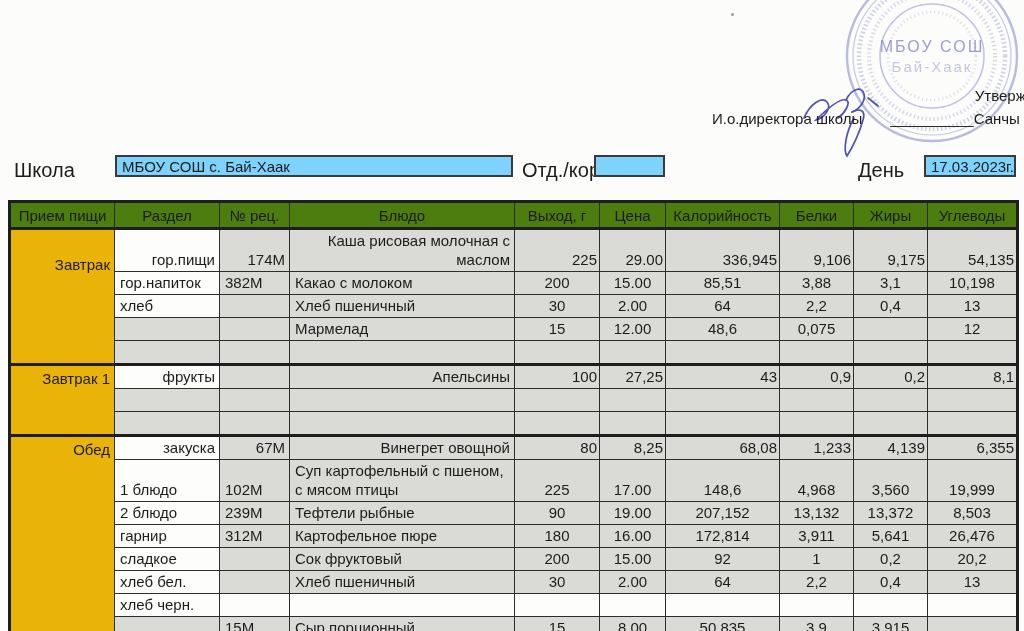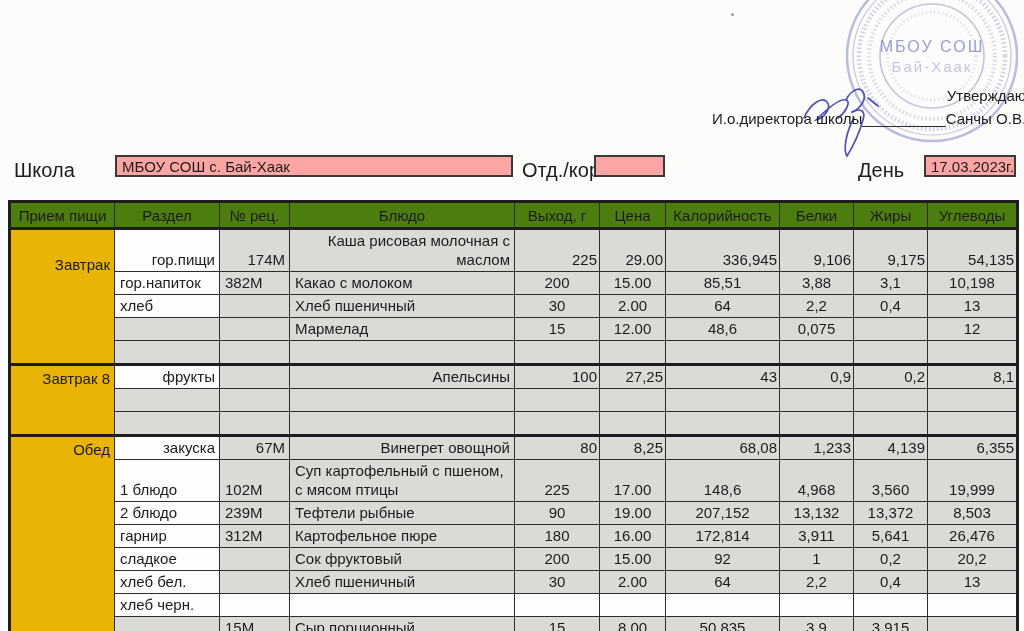--- a/index.html
+++ b/index.html
@@ -3,31 +3,31 @@
 <meta charset="utf-8">
 <style>
   html,body{margin:0;padding:0;}
   body{
     width:1024px;height:631px;position:relative;overflow:hidden;
     background:#fcfcfa;color:#1c1c1c;
     font-family:"Liberation Sans",sans-serif;font-size:15px;
   }
   
   .approval{position:absolute;left:712px;top:84px;line-height:23px;white-space:nowrap;text-align:right;}
-  .approval .us{letter-spacing:0;}
+  .approval .us{letter-spacing:0;padding-left:28px;}
   
   .stamp-wrap{position:absolute;left:841px;top:-34px;width:182px;height:190px;pointer-events:none;}
   .sig-wrap{position:absolute;left:800px;top:84px;width:120px;height:78px;pointer-events:none;}
   .speck{position:absolute;left:731px;top:13px;width:3px;height:3px;background:#9a9a96;border-radius:50%;}
   
   .frow{position:absolute;top:159px;font-size:20px;}
   .lbl-school{left:14px;}
   .lbl-dept{left:522px;}
   .lbl-day{left:858px;}
-  .fbox{position:absolute;top:155px;height:22px;background:#fca5a5;border:2px solid #3a3a3a;
+  .fbox{position:absolute;top:155px;height:22px;background:#7dd3fc;border:2px solid #3a3a3a;
         box-sizing:border-box;font-size:15px;line-height:19px;padding:0 5px;overflow:hidden;white-space:nowrap;}
   .box-school{left:115px;width:398px;}
   .box-dept{left:594px;width:71px;}
   .box-day{left:924px;width:92px;text-align:center;}
   
   table.menu{
     position:absolute;left:8px;top:200px;width:1008px;
     border-collapse:collapse;table-layout:fixed;
     background:#fdfdfc;font-size:15px;
   }
@@ -162,21 +162,21 @@
         <td class="shaded"></td>
         <td class="shaded"></td>
         <td class="num shaded"></td>
         <td class="num shaded"></td>
         <td class="num shaded"></td>
         <td class="num shaded"></td>
         <td class="num shaded"></td>
         <td class="num shaded"></td>
       </tr>
       <tr class="section-start">
-        <td rowspan="3" class="meal">Завтрак 8</td>
+        <td rowspan="3" class="meal">Завтрак 1</td>
         <td>фрукты</td>
         <td class="shaded"></td>
         <td class="shaded">Апельсины</td>
         <td class="num shaded">100</td>
         <td class="num shaded">27,25</td>
         <td class="num shaded">43</td>
         <td class="num shaded">0,9</td>
         <td class="num shaded">0,2</td>
         <td class="num shaded">8,1</td>
       </tr>

